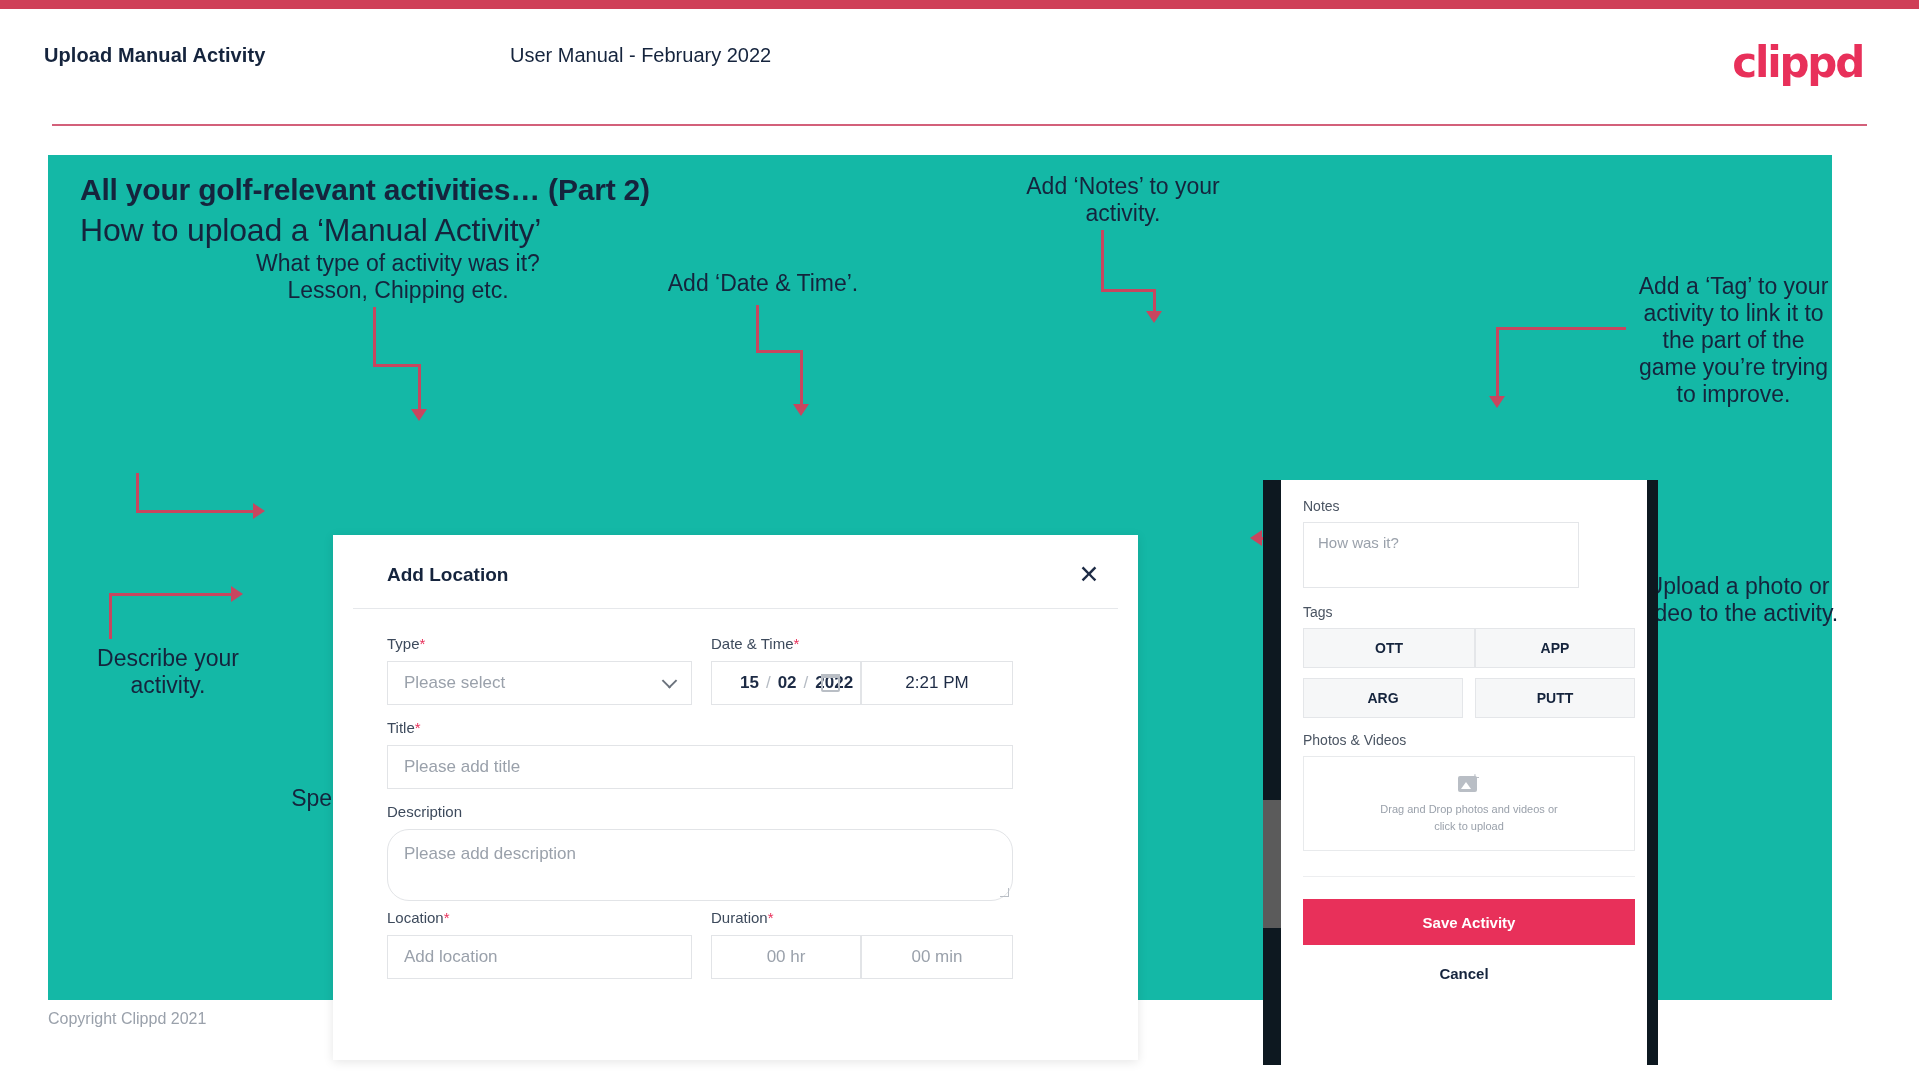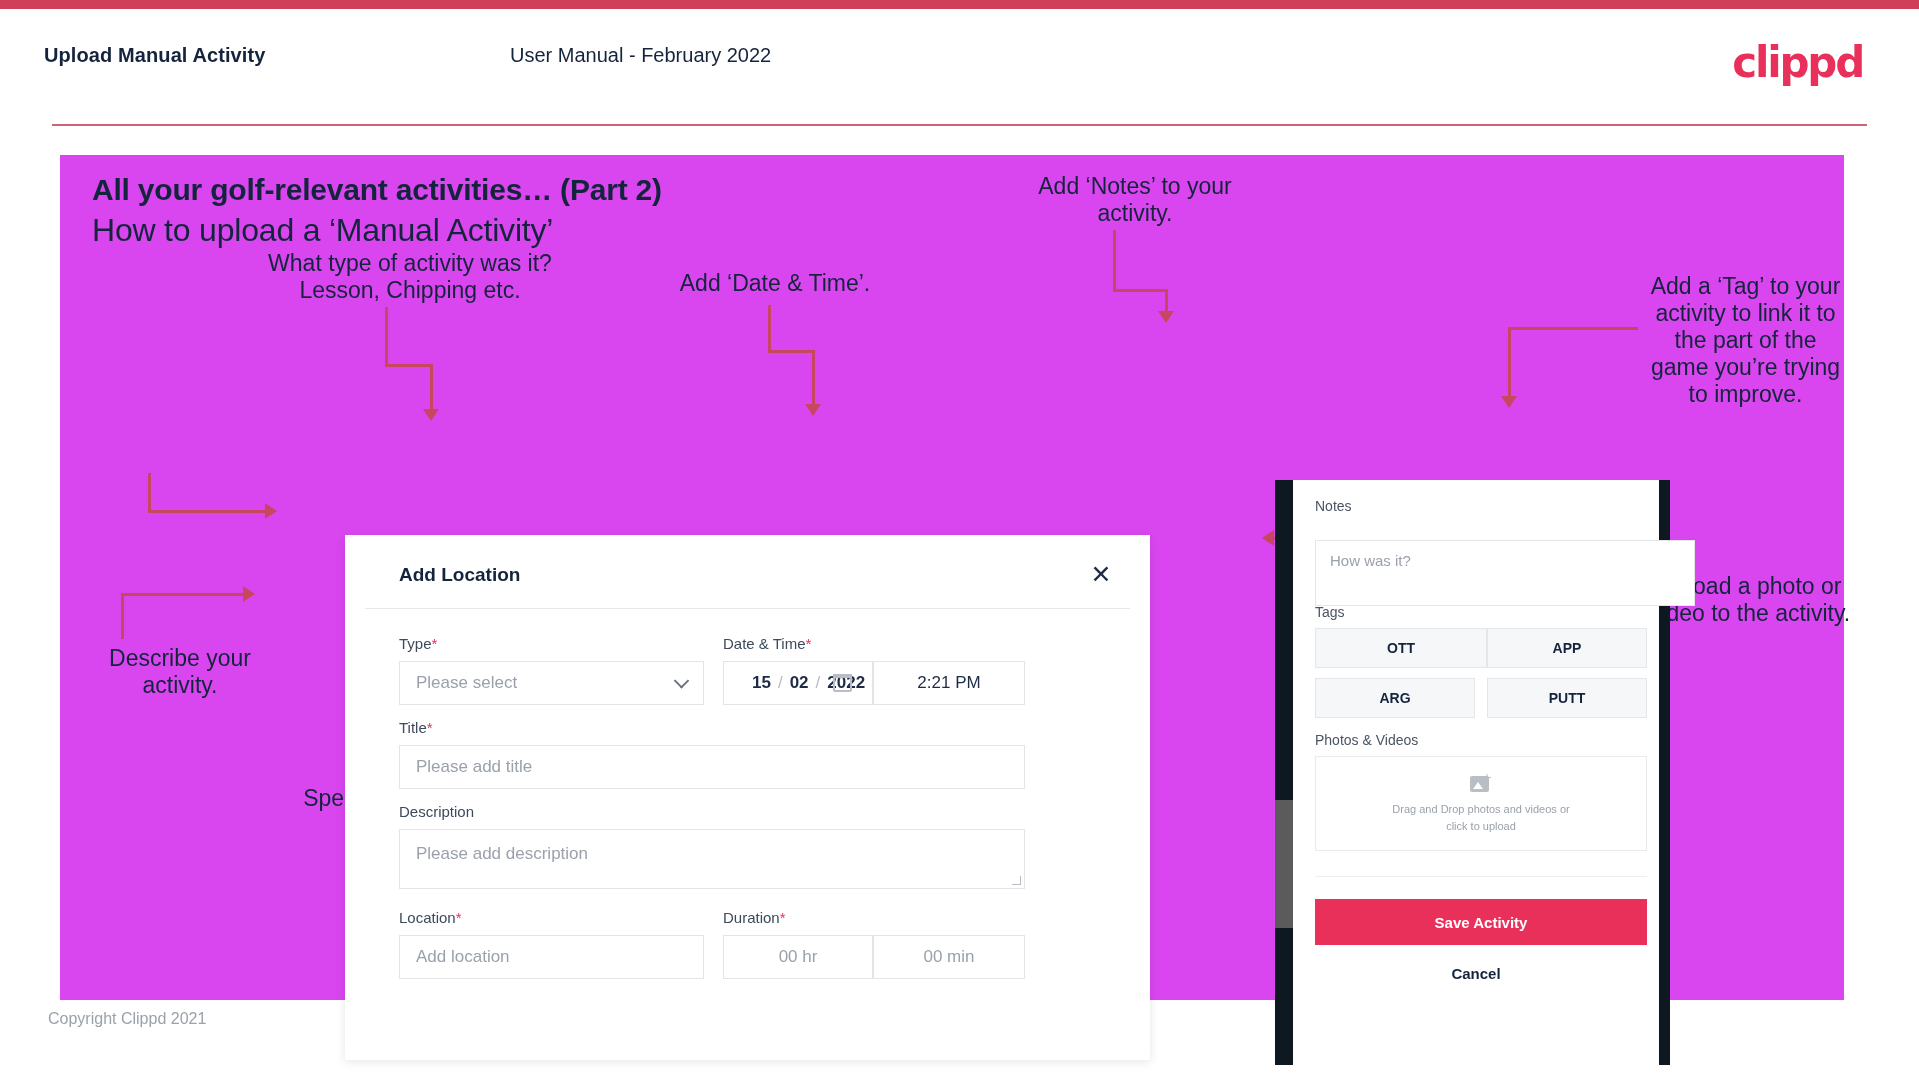--- a/index.html
+++ b/index.html
@@ -35,22 +35,21 @@
   }
   .header-rule {
     position: absolute; left: 52px; top: 124px;
     width: 1815px; height: 2px; background: #d3607a;
   }
 
   
   .slide {
     position: absolute; left: 48px; top: 155px;
     width: 1784px; height: 845px;
-    background: #d946ef;
-    margin-left: 12px;
+    background: #14b8a6;
   }
 
   .slide-title {
     position: absolute; left: 32px; top: 18px;
     font-size: 30px; font-weight: 700; color: #15243d;
     letter-spacing: -.2px;
   }
   .slide-subtitle {
     position: absolute; left: 32px; top: 57px;
     font-size: 32px; font-weight: 400; color: #15243d;
@@ -331,21 +330,21 @@
     <div class="fld-label" style="left:54px; top:184px;">
       <span>Title</span><span class="req">*</span>
     </div>
     <div class="inp" style="left:54px; top:210px; width:626px; height:44px;">
       <span>Please add title</span>
     </div>
 
     <div class="fld-label" style="left:54px; top:268px;">
       <span>Description</span><span class="req"></span>
     </div>
-    <div class="ta" style="left:54px; top:294px; width:626px; height:60px;">
+    <div class="ta" style="left:54px; top:294px; width:626px; height:72px;border-radius:22px;">
       <span>Please add description</span>
     </div>
 
     <div class="fld-label" style="left:54px; top:374px;">
       <span>Location</span><span class="req">*</span>
     </div>
     <div class="inp" style="left:54px; top:400px; width:305px; height:44px;">
       <span>Add location</span>
     </div>
 
@@ -362,21 +361,21 @@
 
   <div class="phone">
     <div class="phone-edge-l">
       <div class="vol" style="top:320px; height:128px;"></div>
     </div>
     <div class="phone-edge-r"></div>
 
     <div class="phone-screen">
 
       <div class="p-label" style="left:22px; top:18px;">Notes</div>
-      <div class="p-inp" style="left:22px; top:60px; width:380px; height:66px;">
+      <div class="p-inp" style="left:22px; top:42px; width:276px; height:66px;">
         <span>How was it?</span>
       </div>
 
       <div class="p-label" style="left:22px; top:124px;">Tags</div>
       <div class="tag-btn" style="left:22px; top:148px; width:172px; height:40px;">
         <span>OTT</span>
       </div>
       <div class="tag-btn" style="left:194px; top:148px; width:160px; height:40px;">
         <span>APP</span>
       </div>

